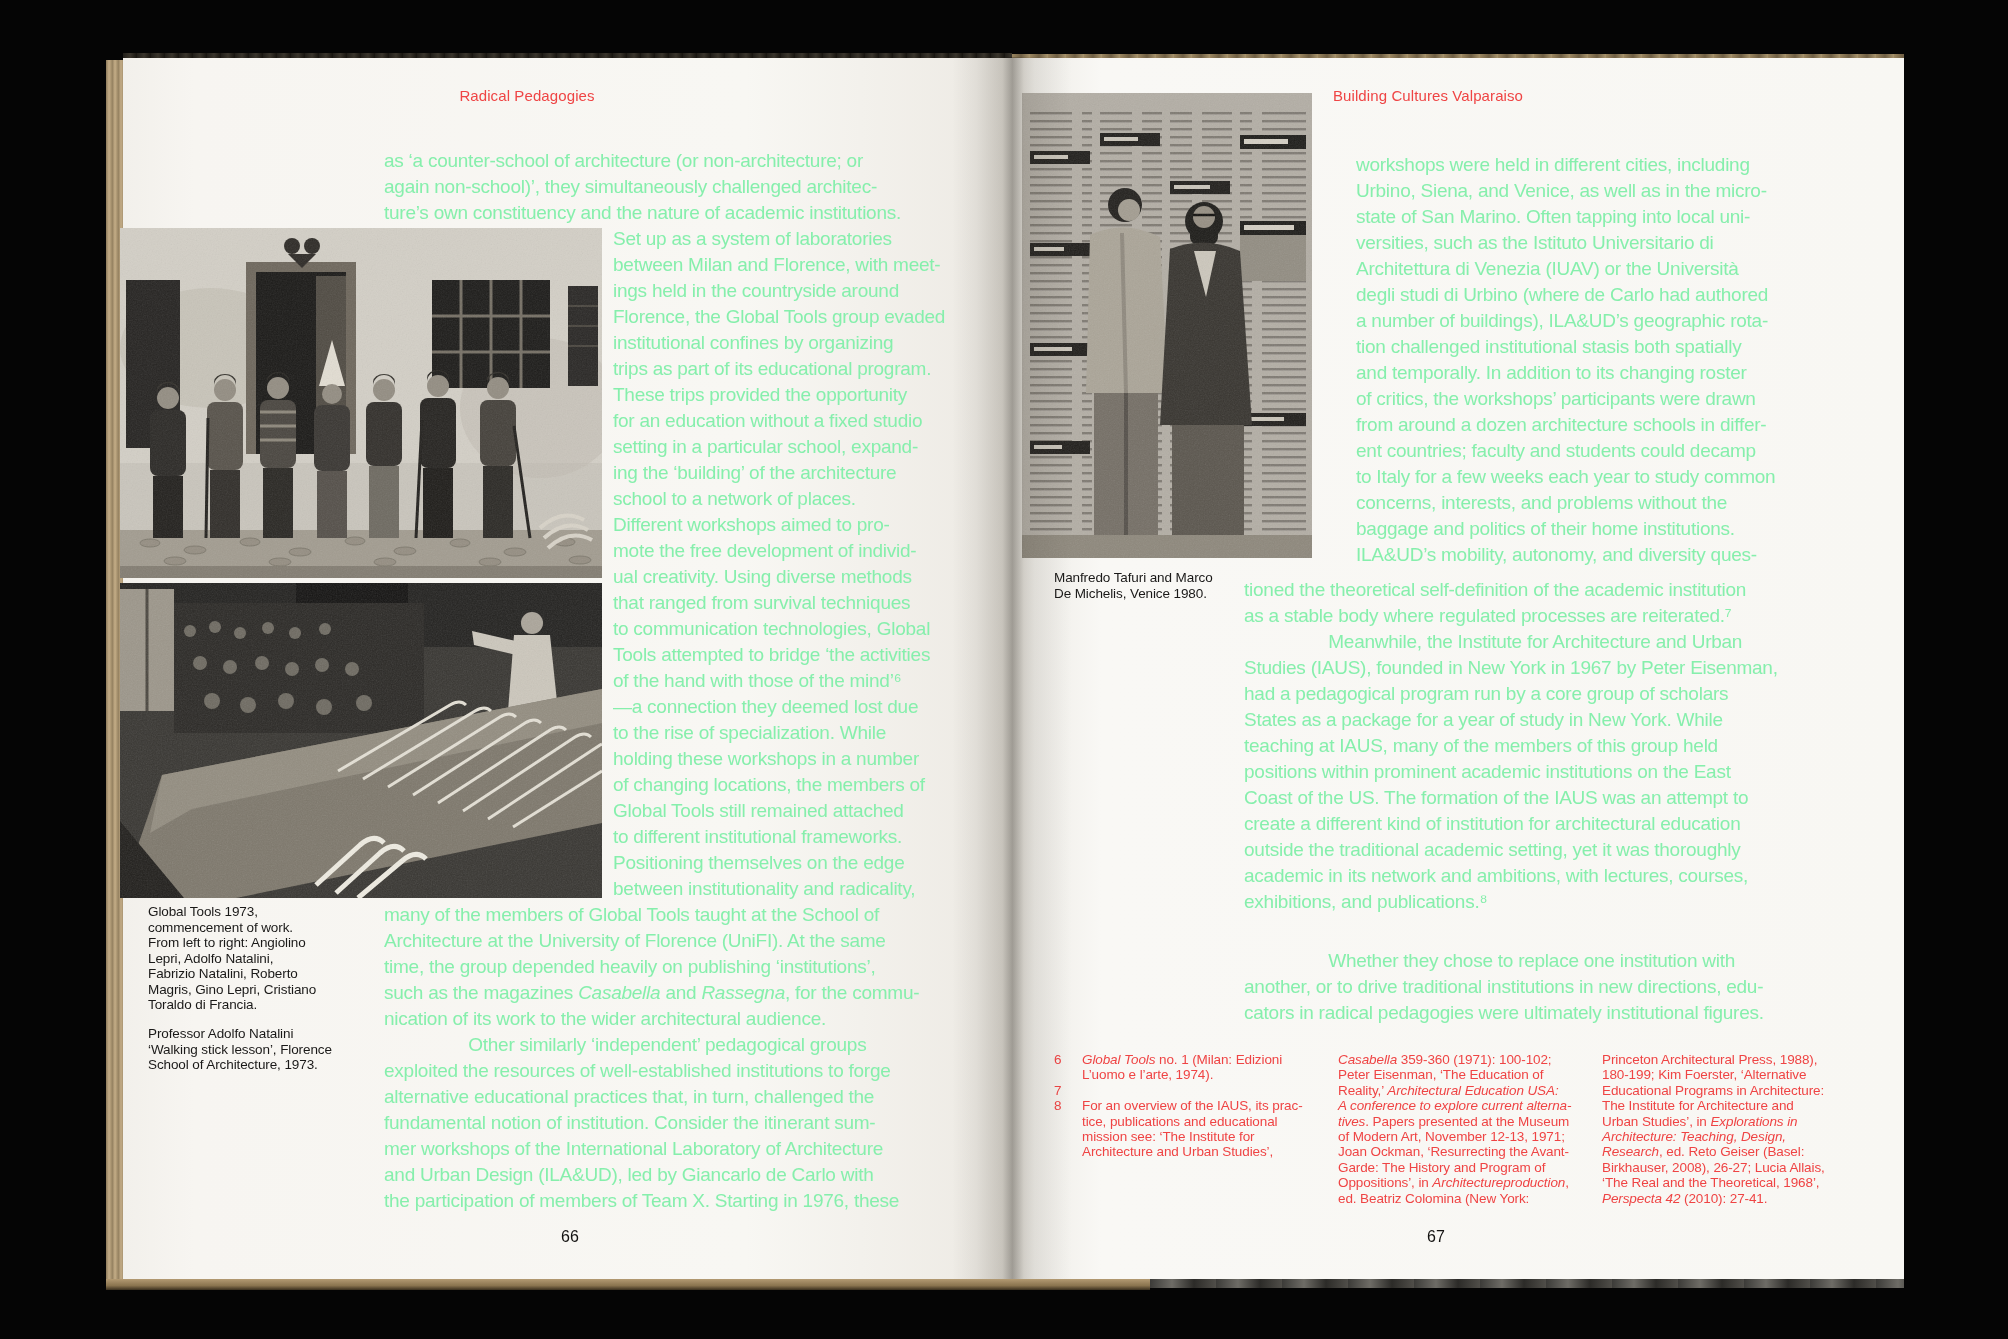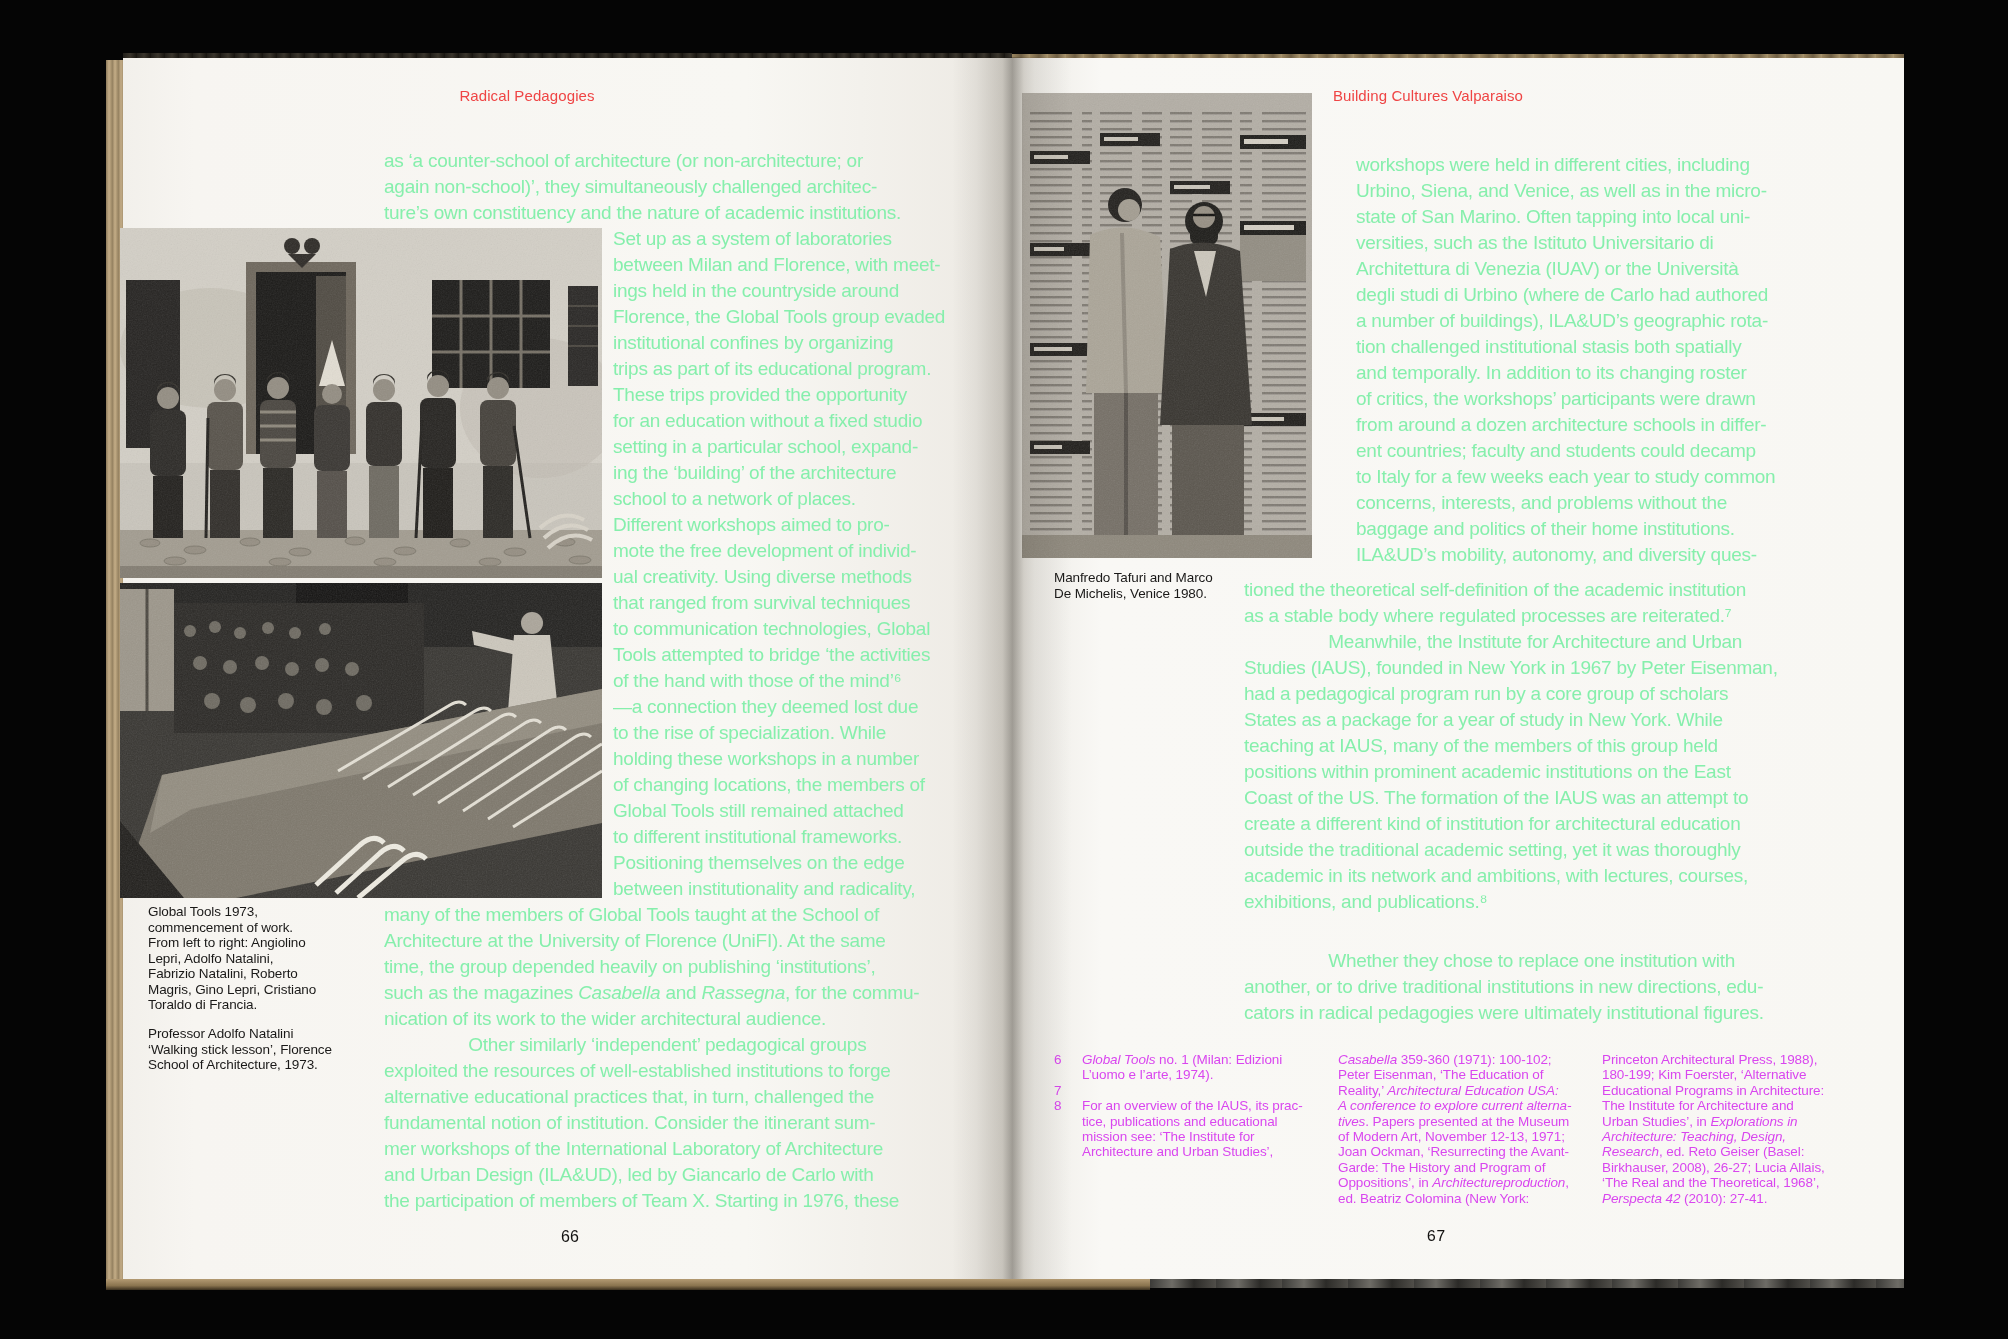--- a/index.html
+++ b/index.html
@@ -18,21 +18,21 @@
     background:repeating-linear-gradient(to right,#9a855f 0px,#6f5f44 9px,#a8946d 18px);}
   #gutter{left:952px;top:57px;width:120px;height:1222px;pointer-events:none;
     background:linear-gradient(to right,rgba(40,35,25,0) 0%,rgba(40,35,25,.14) 42%,rgba(20,17,12,.30) 50%,rgba(40,35,25,.10) 60%,rgba(40,35,25,0) 100%);}
   #edge-bottom-left{left:106px;top:1279px;width:1044px;height:11px;
     background:linear-gradient(to bottom,#b39a72 0%,#8a744f 60%,#3a2f1e 100%);}
   #edge-bottom-right{left:1150px;top:1279px;width:754px;height:9px;
     background:repeating-linear-gradient(to right,#3c3b38 0px,#6e6c66 22px,#2c2b28 44px,#504e49 66px);}
   
   .body-text{font-size:19px;line-height:26px;letter-spacing:-0.25px;color:#86efac;}
   .caption{font-size:13.5px;line-height:15.5px;letter-spacing:-0.1px;color:#1a1918;}
-  .footnote{font-size:13.5px;line-height:15.4px;letter-spacing:-0.1px;color:#d946ef;}
+  .footnote{font-size:13.5px;line-height:15.4px;letter-spacing:-0.1px;color:#ef4444;}
   .runhead{font-size:15px;letter-spacing:0.1px;color:#ef4444;text-align:center;}
   .pagenum{font-size:16px;color:#141312;text-align:center;}
   .line{white-space:nowrap;}
   .fn-item{display:flex;}
   .fn-num{width:28px;flex:0 0 28px;}
   i{font-style:italic;}
   svg{display:block;}
 </style>
 </head>
 <body>
@@ -447,16 +447,16 @@
       <div class="line">Educational Programs in Architecture:</div>
       <div class="line">The Institute for Architecture and</div>
       <div class="line">Urban Studies’, in <i>Explorations in</i></div>
       <div class="line"><i>Architecture: Teaching, Design,</i></div>
       <div class="line"><i>Research</i>, ed. Reto Geiser (Basel:</div>
       <div class="line">Birkhauser, 2008), 26-27; Lucia Allais,</div>
       <div class="line">‘The Real and the Theoretical, 1968’,</div>
       <div class="line"><i>Perspecta 42</i> (2010): 27-41.</div>
     </div>
 
-  <div class="abs pagenum" style="left:1386px;top:1228px;width:100px;font-family:Liberation Mono, monospace;">67</div>
+  <div class="abs pagenum" style="left:1386px;top:1228px;width:100px;">67</div>
 
   <div class="abs" id="gutter"></div>
 </div>
 
 </body></html>

